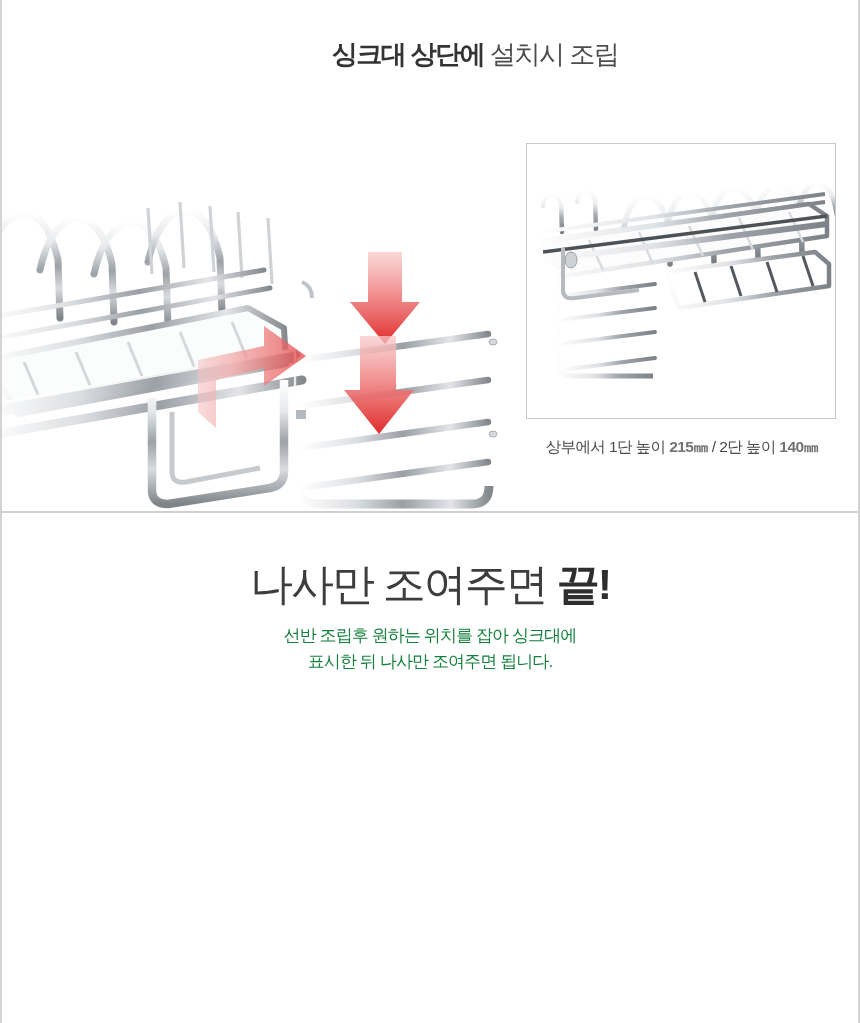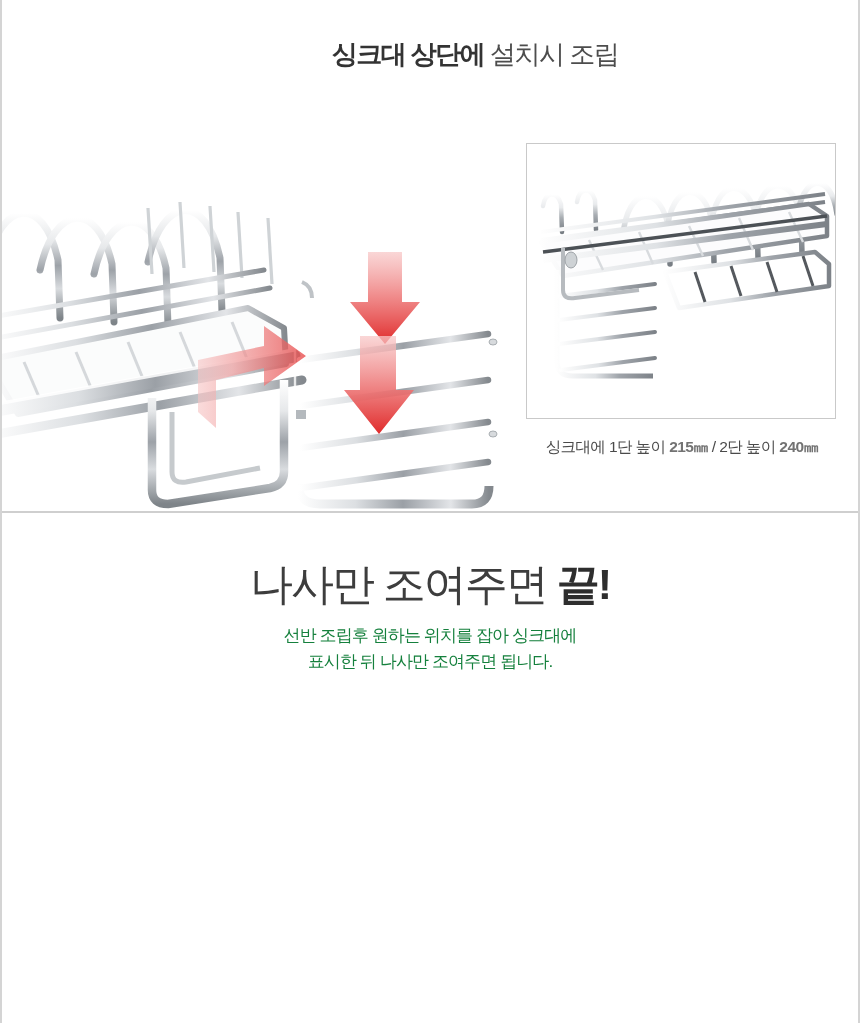--- a/index.html
+++ b/index.html
@@ -316,21 +316,21 @@
           <path d="M32,200 L128,188"></path>
           <path d="M34,226 L128,214"></path>
         </g>
 
         <path d="M36,104 L36,146 Q36,156 48,154 L112,146" stroke="#b7bbbf" stroke-width="4" fill="none"></path>
         <ellipse cx="44" cy="116" rx="6" ry="8" fill="#ced2d5" stroke="#9ea3a7" stroke-width="1"></ellipse>
       </svg>
     </div>
 
     <div class="inset-caption">
-      <span>싱크대에 1단 높이 </span><span class="num">215㎜</span><span> / 2단 높이 </span><span class="num">240㎜</span>
+      <span>상부에서 1단 높이 </span><span class="num">215㎜</span><span> / 2단 높이 </span><span class="num">140㎜</span>
     </div>
   </div>
 
   <div class="section-divider"></div>
 
   <div class="section-two">
 
     <div class="headline-2">
       <span class="light">나사만 조여주면 </span><span class="strong">끝!</span>
     </div>

